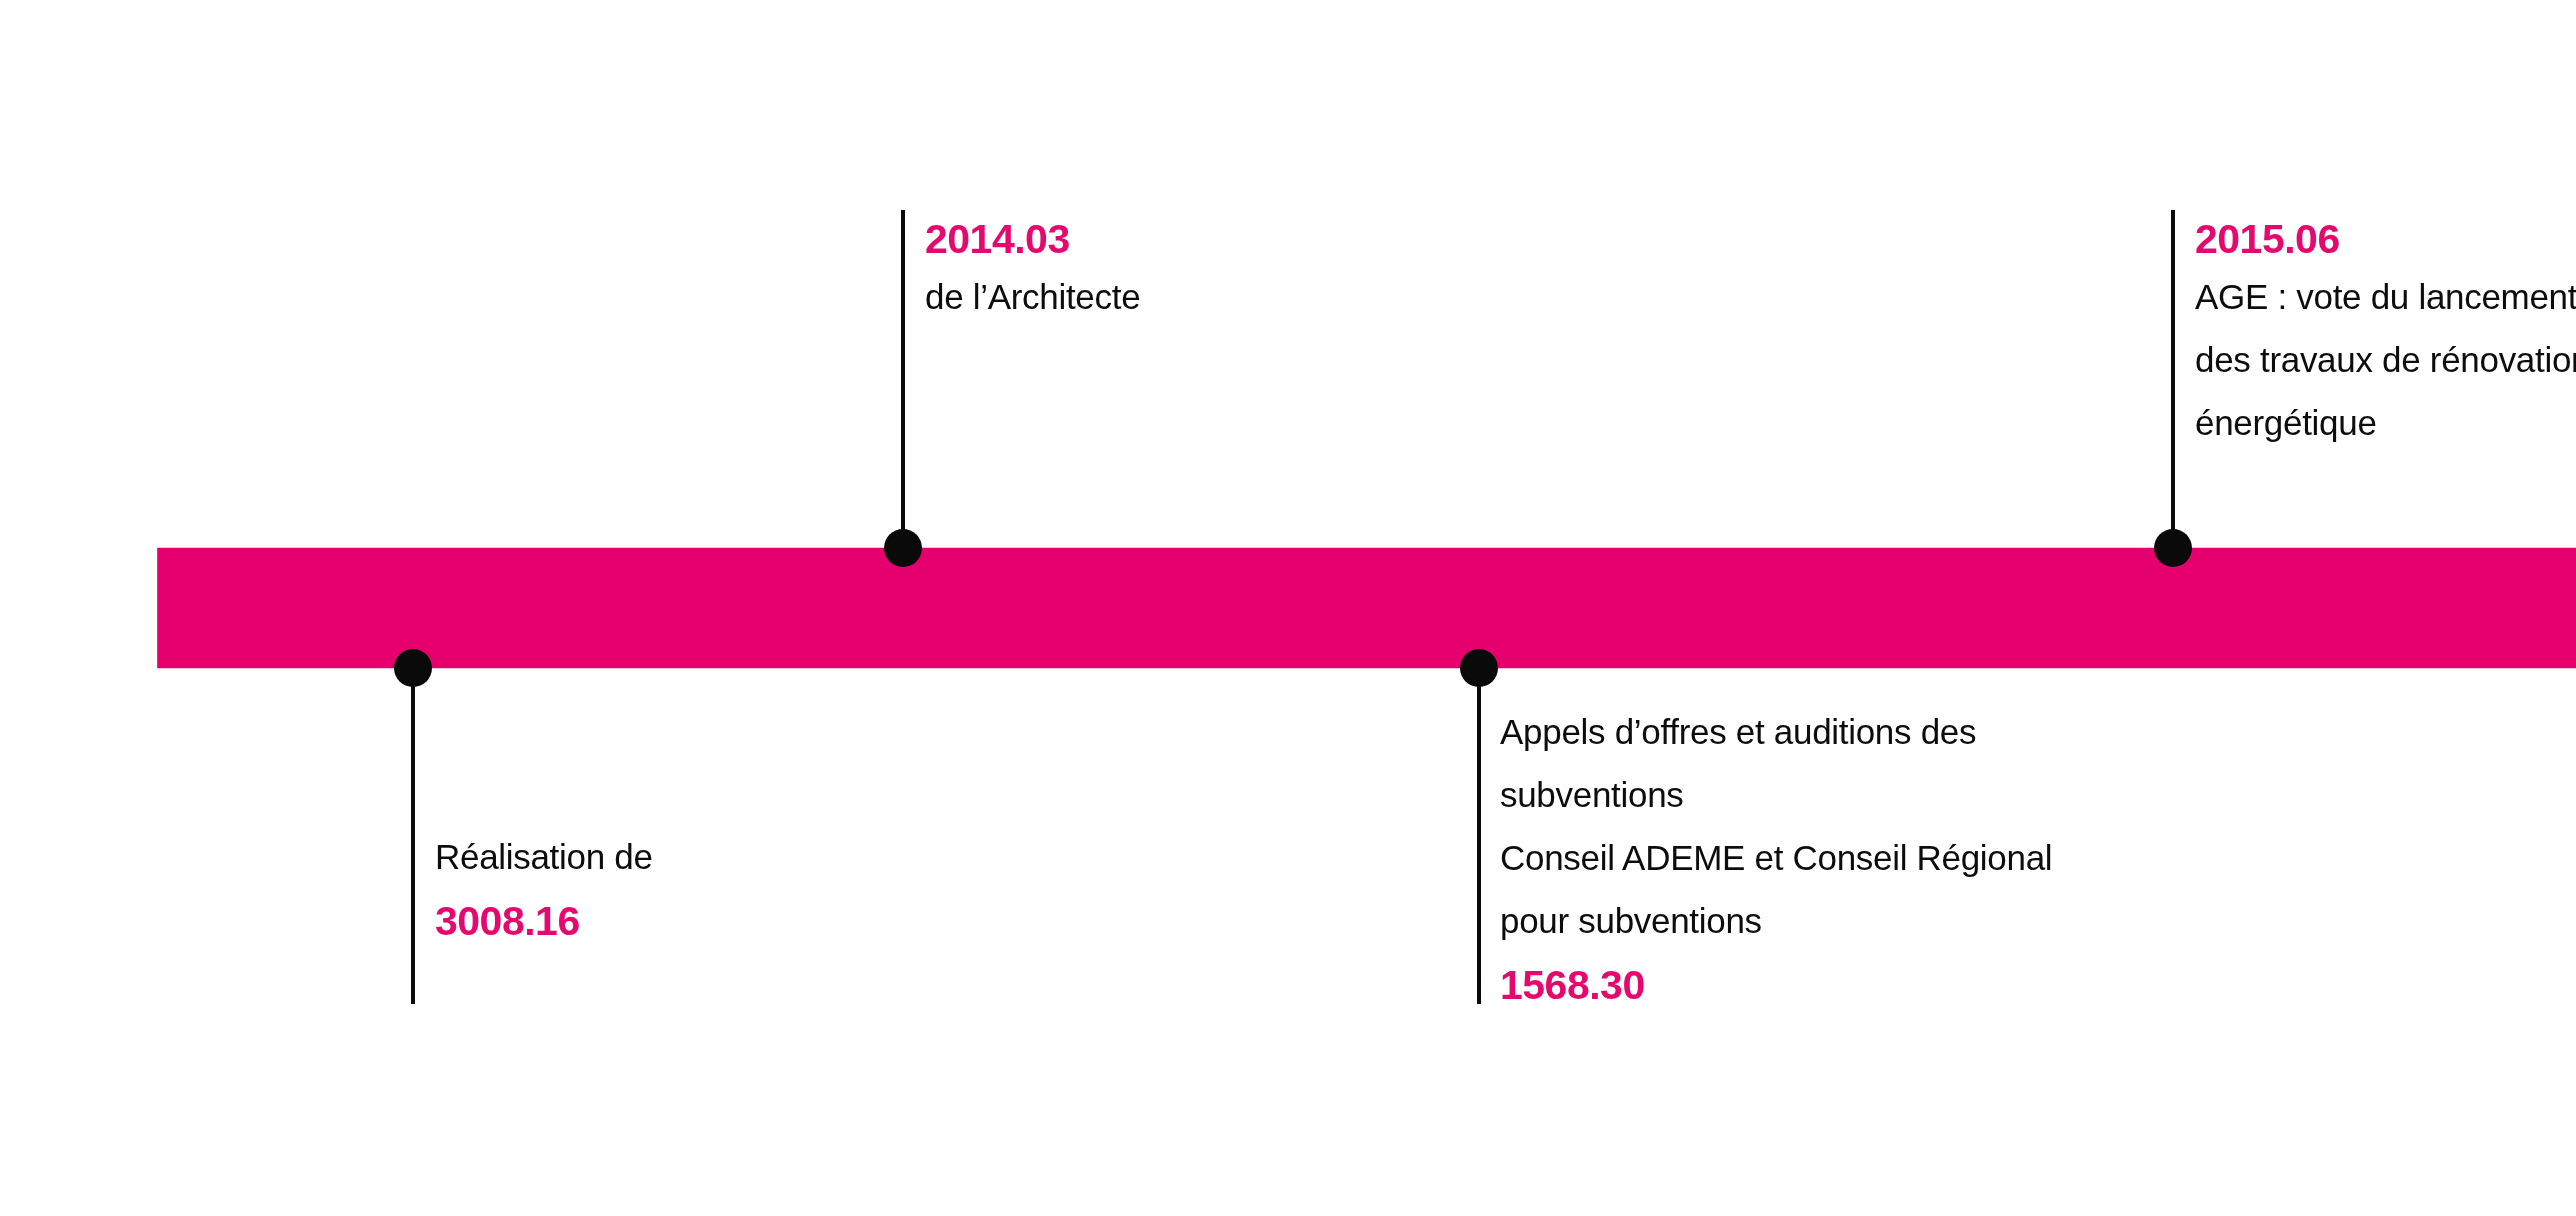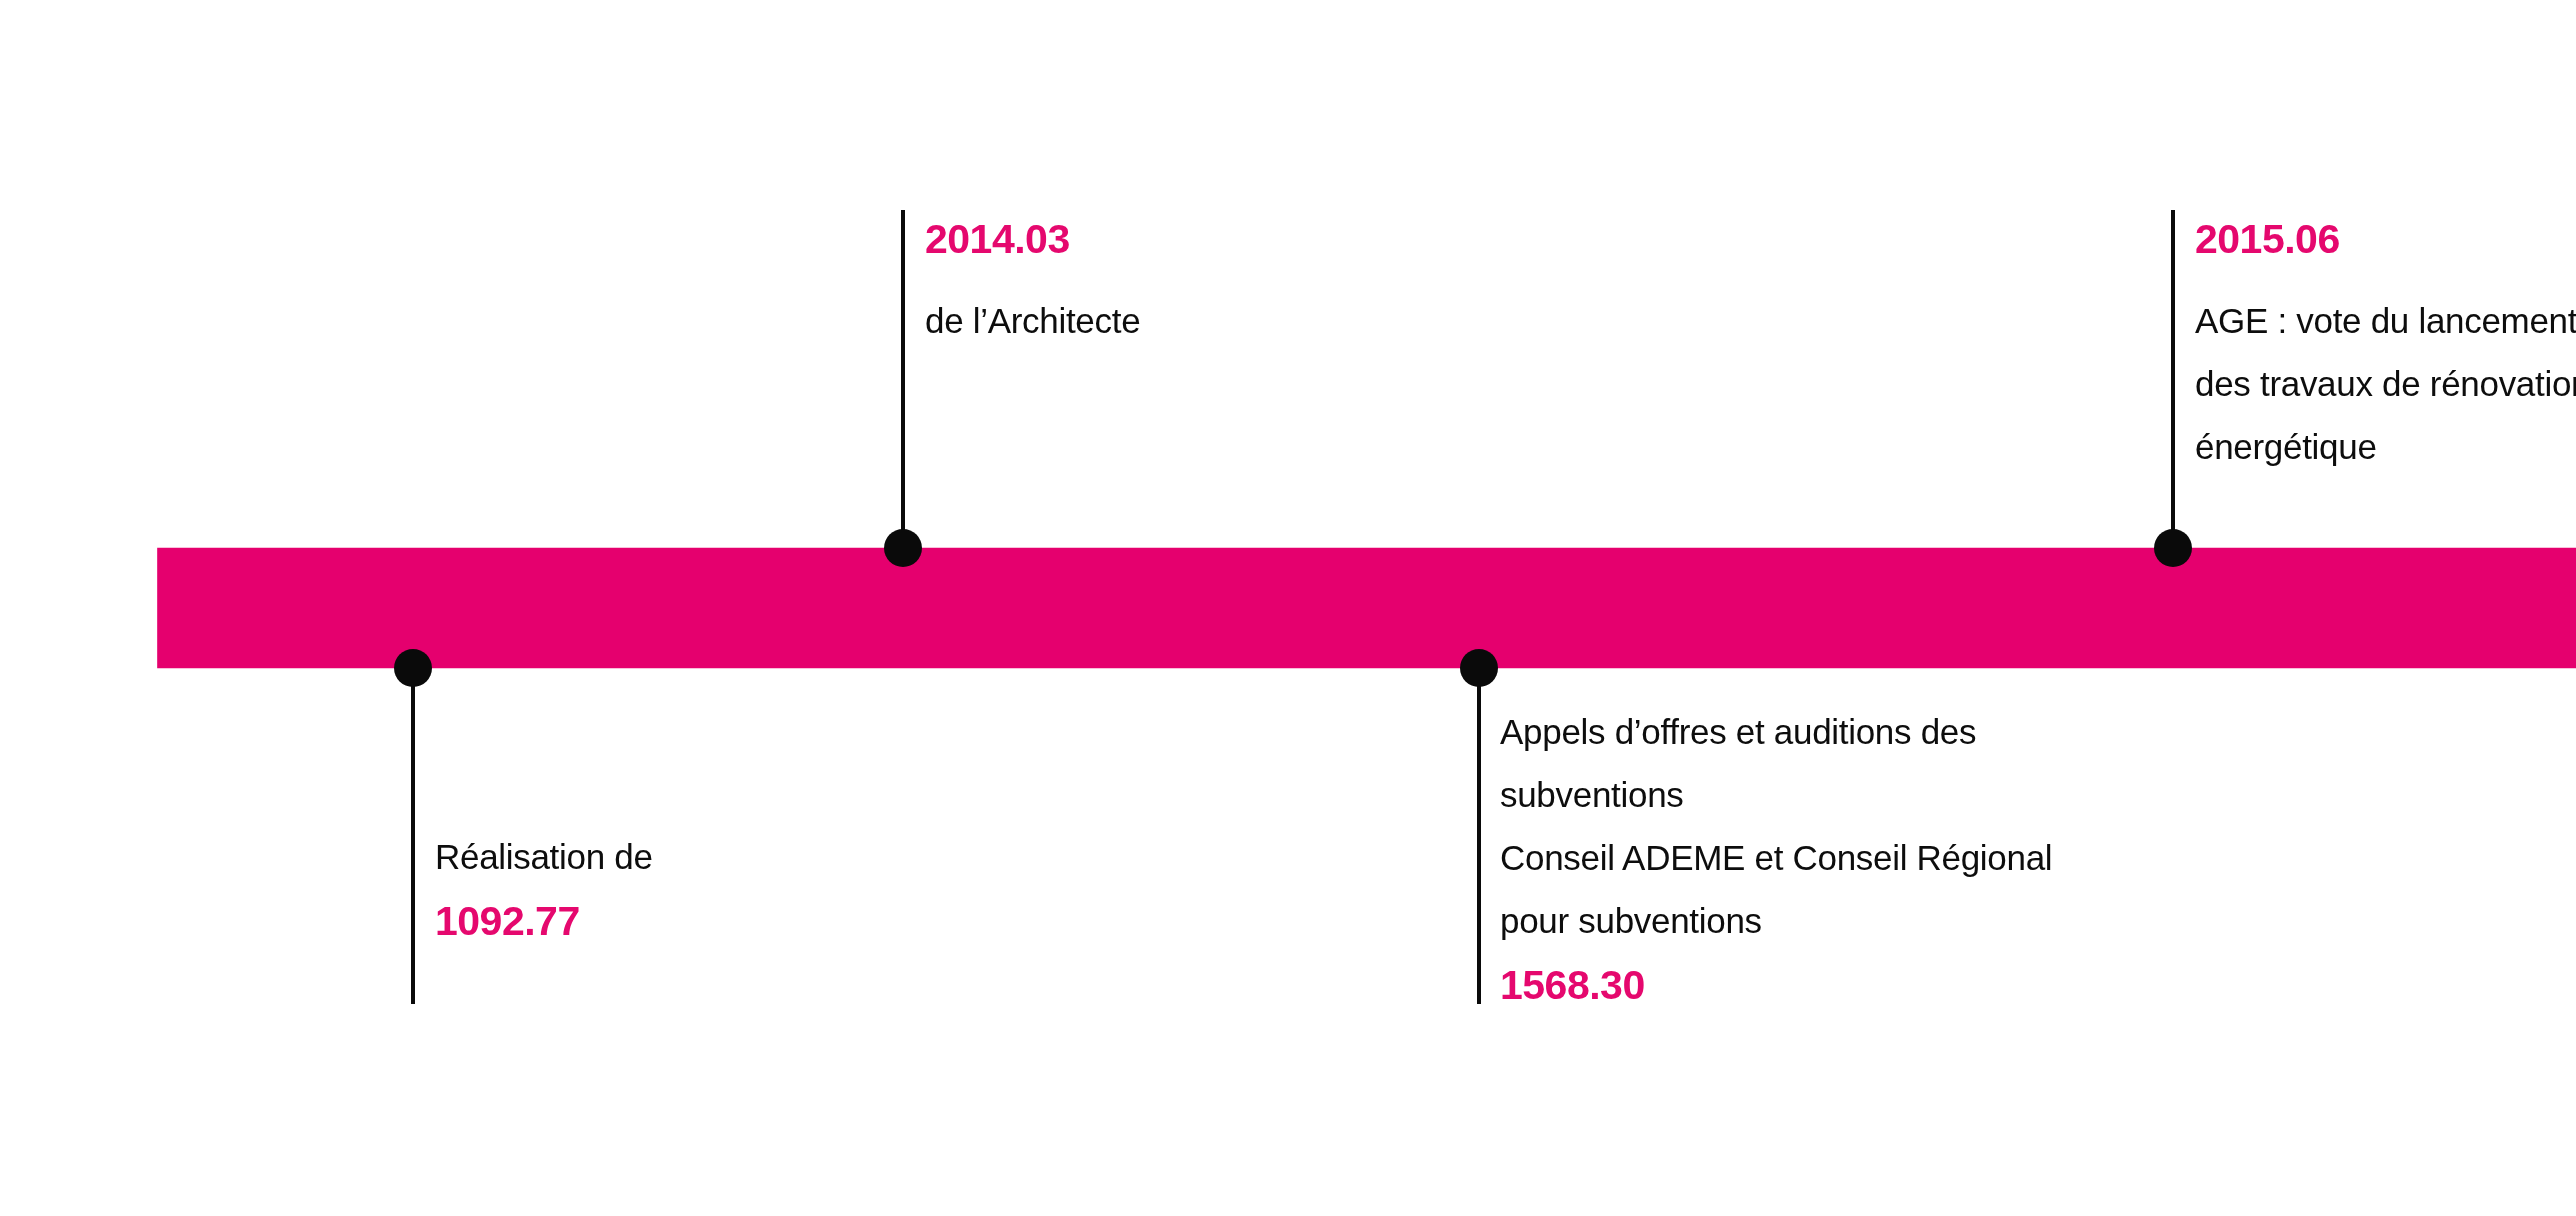--- a/index.html
+++ b/index.html
@@ -44,41 +44,41 @@
   .cal-body{
     font-size:35px;
     line-height:63px;
     font-weight:400;
     color:#0d0d0d;
     letter-spacing:-0.3px;
   }
   .cal-body div{white-space:nowrap;}
 
   
-  .callout.above .cal-date{margin-bottom:25px;}
+  .callout.above .cal-date{margin-bottom:1px;}
   
   .callout.below .cal-date{margin-top:9.3px;}
 </style>
 </head>
 <body>
 
 <div id="stage">
 
   <svg id="arrow-svg" viewBox="0 0 7016 2362" aria-hidden="true">
     <polygon id="arrow-shape" points="305,1063 6534,1063 6534,1035 6672,1180 6534,1325 6534,1297 305,1297" fill="#E5006E"></polygon>
   </svg>
 
   <div id="markers-layer">
       <div class="leader-line" style="left: 411px; top: 668px; height: 336px;"></div>
       <div class="marker-dot" style="left: 413px; top: 668px;"></div>
       <div class="callout below" style="left: 435px; top: 825px;">
         <div class="cal-body">
           <div>Réalisation de</div>
         </div>
-        <div class="cal-date">1092.77</div>
+        <div class="cal-date">3008.16</div>
       </div>
       <div class="leader-line" style="left: 901px; top: 210px; height: 337px;"></div>
       <div class="marker-dot" style="left: 903px; top: 548px;"></div>
       <div class="callout above" style="left: 925px; top: 215px;">
         <div class="cal-date">2014.03</div>
         <div class="cal-body">
           <div>de l’Architecte</div>
         </div>
       </div>
       <div class="leader-line" style="left: 1477px; top: 668px; height: 336px;"></div>

